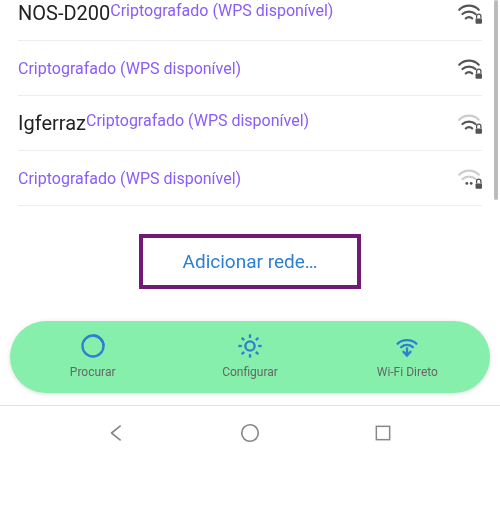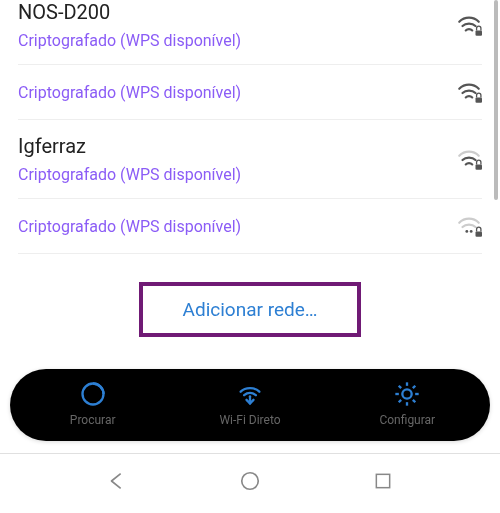--- a/index.html
+++ b/index.html
@@ -28,22 +28,22 @@
     align-items: center;
     justify-content: space-between;
     border-bottom: 1px solid #eee;
     padding: 14px 0;
   }
   .network:first-child {
     padding-top: 0;
   }
   .network-text {
     display: flex;
-    flex-direction: column;
-    gap: 7px;
+    flex-direction: row;
+    gap: 0;
   }
   .ssid {
     font-size: 20px;
     color: #222;
   }
   .sub {
     font-size: 16px;
     color: #8b5cf6;
   }
   .wifi-icon {
@@ -65,21 +65,21 @@
     font-size: 19px;
   }
   .bottom-bar {
     display: flex;
     justify-content: space-around;
     align-items: center;
     margin: 10px 10px 0 10px;
     padding: 10px 4px 14px 4px;
     border-radius: 40px;
     box-shadow: 0 1px 4px rgba(0,0,0,0.15);
-    background: #000000;
+    background: #86efac;
   }
   .bottom-item {
     display: flex;
     flex-direction: column;
     align-items: center;
     gap: 4px;
     flex: 1;
   }
   .bottom-item .icon {
     width: 30px;
@@ -187,50 +187,50 @@
 <div class="bottom-bar">
   <div class="bottom-item">
     <span class="icon">
       <svg viewBox="0 0 24 24" width="28" height="28">
         <circle cx="12" cy="12" r="9" stroke="#2d7fd3" stroke-width="2" fill="none"></circle>
         <path d="M12 4 L16 7 L12 4 Z" fill="#2d7fd3"></path>
         <path d="M12 3 C17 3 21 7 21 12" stroke="#2d7fd3" stroke-width="2" fill="none"></path>
       </svg>
     </span>
     <span class="label">Procurar</span>
-  </div>
-  <div class="bottom-item">
-    <span class="icon">
-      <svg viewBox="0 0 24 24" width="28" height="28">
-        <path d="M4 10 C8 6 16 6 20 10" stroke="#2d7fd3" stroke-width="2" fill="none" stroke-linecap="round"></path>
-        <path d="M7 13 C10 10.5 14 10.5 17 13" stroke="#2d7fd3" stroke-width="2" fill="none" stroke-linecap="round"></path>
-        <line x1="12" y1="14" x2="12" y2="20" stroke="#2d7fd3" stroke-width="2" stroke-linecap="round"></line>
-        <line x1="9" y1="17" x2="12" y2="20" stroke="#2d7fd3" stroke-width="2" stroke-linecap="round"></line>
-        <line x1="15" y1="17" x2="12" y2="20" stroke="#2d7fd3" stroke-width="2" stroke-linecap="round"></line>
-      </svg>
-    </span>
-    <span class="label">Wi-Fi Direto</span>
   </div>
   <div class="bottom-item">
     <span class="icon">
       <svg viewBox="0 0 24 24" width="28" height="28">
         <circle cx="12" cy="12" r="4" stroke="#2d7fd3" stroke-width="2" fill="none"></circle>
         <g stroke="#2d7fd3" stroke-width="2">
           <line x1="12" y1="2" x2="12" y2="5"></line>
           <line x1="12" y1="19" x2="12" y2="22"></line>
           <line x1="2" y1="12" x2="5" y2="12"></line>
           <line x1="19" y1="12" x2="22" y2="12"></line>
           <line x1="4.9" y1="4.9" x2="7" y2="7"></line>
           <line x1="17" y1="17" x2="19.1" y2="19.1"></line>
           <line x1="4.9" y1="19.1" x2="7" y2="17"></line>
           <line x1="17" y1="7" x2="19.1" y2="4.9"></line>
         </g>
       </svg>
     </span>
     <span class="label">Configurar</span>
+  </div>
+  <div class="bottom-item">
+    <span class="icon">
+      <svg viewBox="0 0 24 24" width="28" height="28">
+        <path d="M4 10 C8 6 16 6 20 10" stroke="#2d7fd3" stroke-width="2" fill="none" stroke-linecap="round"></path>
+        <path d="M7 13 C10 10.5 14 10.5 17 13" stroke="#2d7fd3" stroke-width="2" fill="none" stroke-linecap="round"></path>
+        <line x1="12" y1="14" x2="12" y2="20" stroke="#2d7fd3" stroke-width="2" stroke-linecap="round"></line>
+        <line x1="9" y1="17" x2="12" y2="20" stroke="#2d7fd3" stroke-width="2" stroke-linecap="round"></line>
+        <line x1="15" y1="17" x2="12" y2="20" stroke="#2d7fd3" stroke-width="2" stroke-linecap="round"></line>
+      </svg>
+    </span>
+    <span class="label">Wi-Fi Direto</span>
   </div>
 </div>
 
 <div class="nav-bar">
   <span class="nav-icon">
     <svg viewBox="0 0 24 24" width="22" height="22">
       <path d="M16 4 L6 12 L16 20" stroke="#888" stroke-width="1.8" fill="none" stroke-linejoin="round"></path>
     </svg>
   </span>
   <span class="nav-icon">

